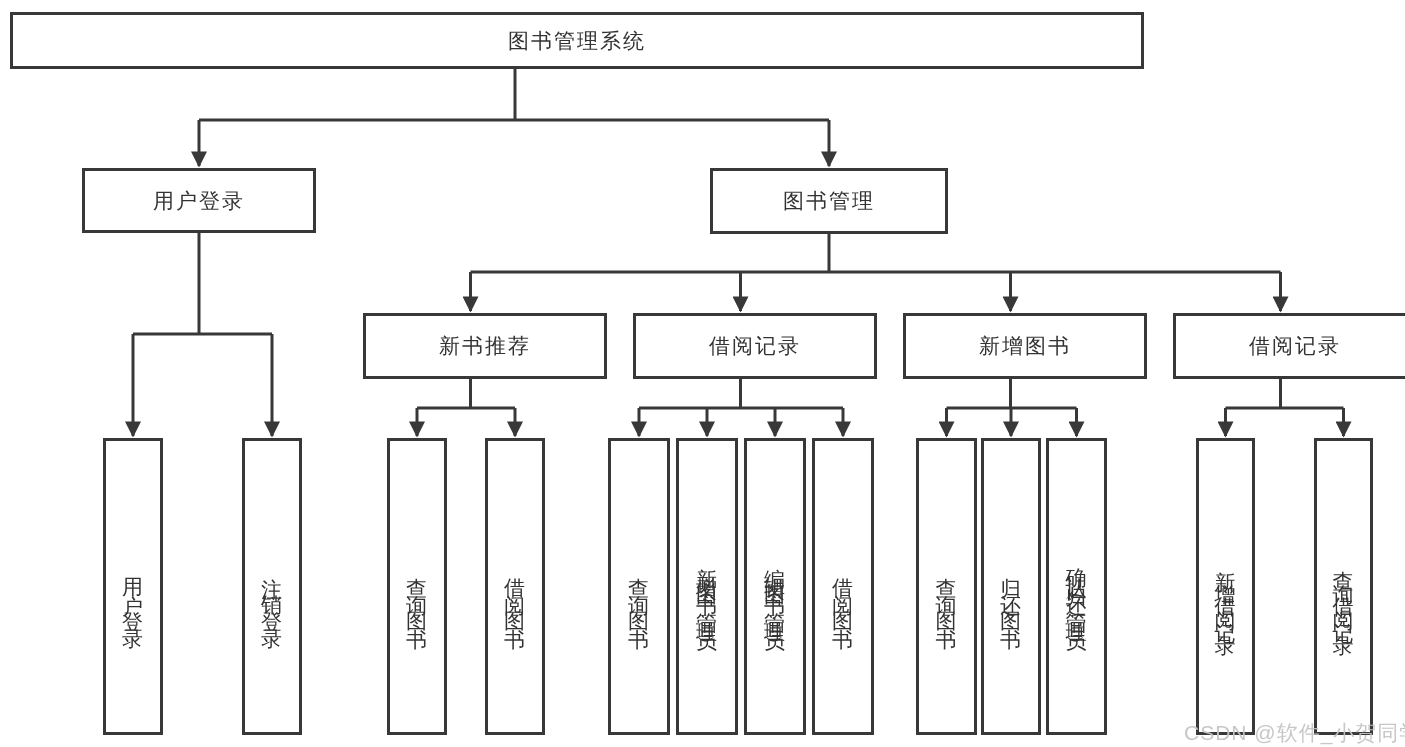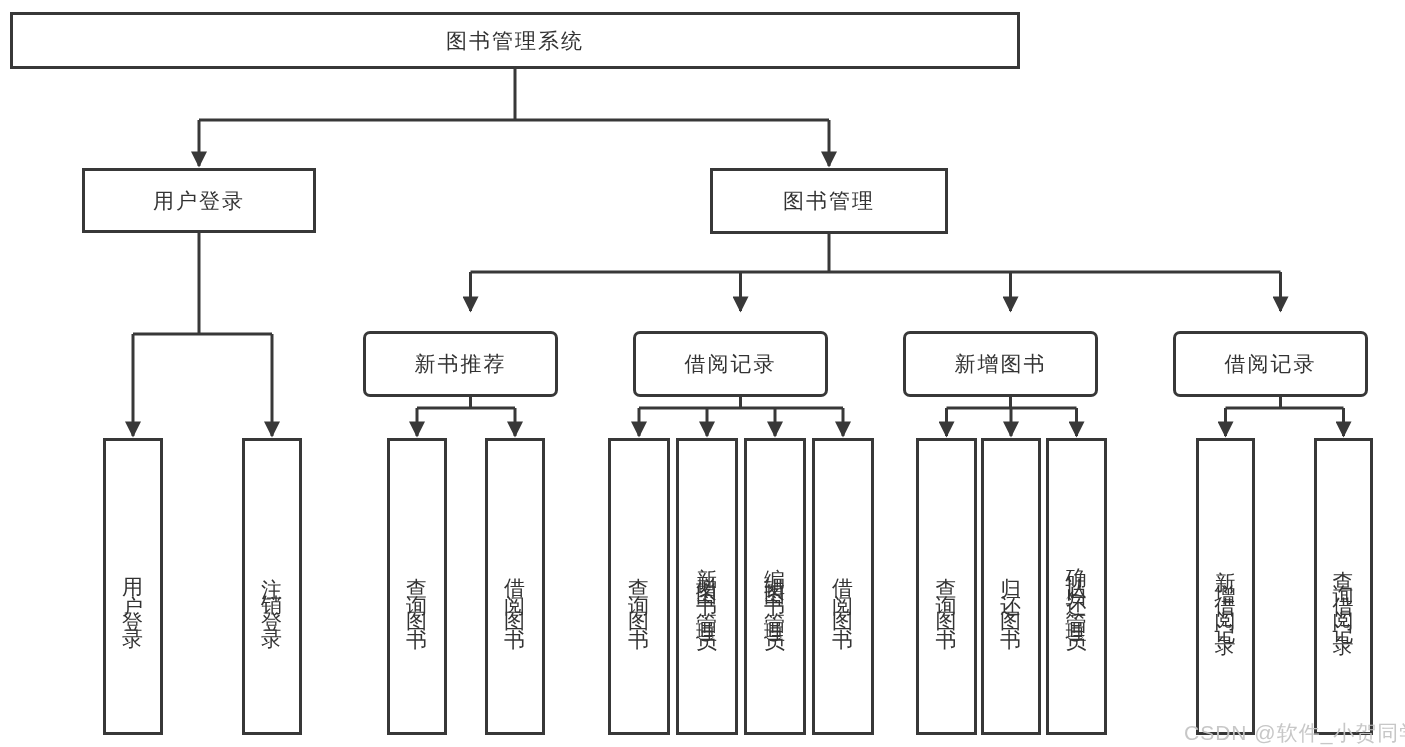--- a/index.html
+++ b/index.html
@@ -15,24 +15,24 @@
   }
   .h-label{font-size:21px;letter-spacing:2px;white-space:nowrap;}
   .leaf span{
     writing-mode:vertical-rl;text-orientation:mixed;
     font-size:21px;line-height:1.0;white-space:nowrap;
   }
   .ls4 span{letter-spacing:17px;margin-bottom:-17px;}
   .ls6 span{letter-spacing:13px;margin-bottom:-13px;}
   .ls9 span{letter-spacing:9px;margin-bottom:-9px;}
   
-  .b-root{left:10px;top:12px;width:1010px;height:57px;}
+  .b-root{left:10px;top:12px;width:1134px;height:57px;}
   .b-user-login{left:82px;top:168px;width:234px;height:65px;}
   .b-book-mgmt{left:710px;top:168px;width:238px;height:66px;text-align:center;}
-  .b-l3{top:331px;width:195px;height:66px;border-radius:7px;}
+  .b-l3{top:313px;width:244px;height:66px;}
   .b-new-rec{left:363px;}
   .b-borrow{left:633px;}
   .b-current{left:903px;}
   .b-records{left:1173px;}
   .leaf{top:438px;height:297px;width:60px;}
   .b-a1{left:103px;}
   .b-a2{left:242px;}
   .b-b1{left:387px;}
   .b-b2{left:485px;}
   .b-c1{left:608px;width:62px;}

